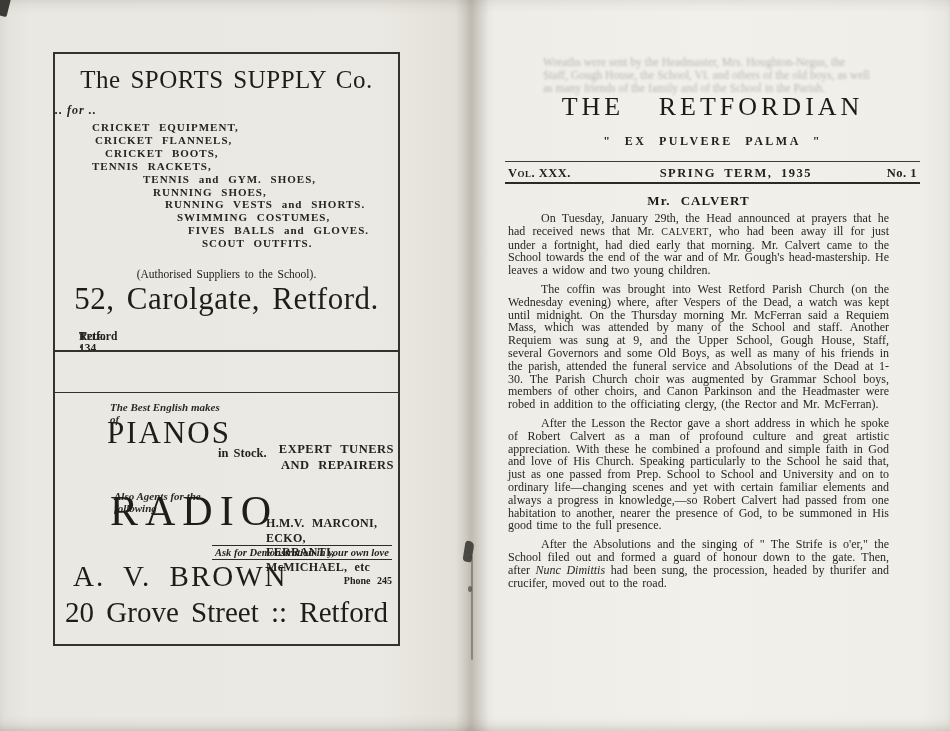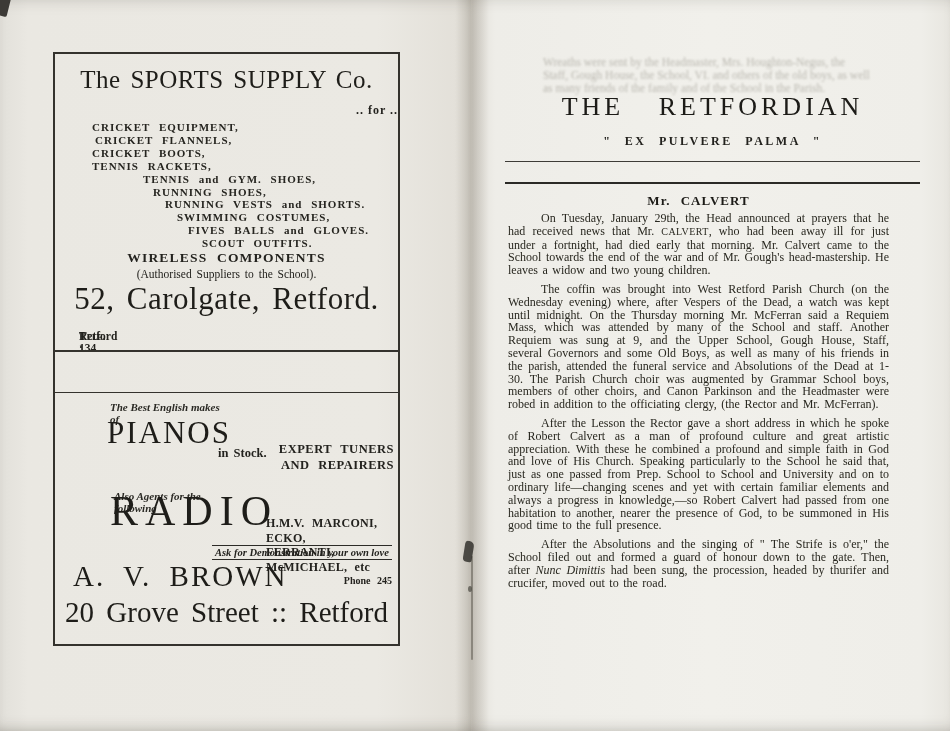--- a/index.html
+++ b/index.html
@@ -18,25 +18,25 @@
     background:linear-gradient(to right,rgba(90,82,68,0) 0%,rgba(90,82,68,.18) 45%,rgba(90,82,68,.22) 52%,rgba(90,82,68,0) 100%);}
   .corner-mark{position:absolute;left:-3px;top:-4px;width:12px;height:20px;background:#3c3a36;transform:rotate(14deg);border-radius:2px;}
   .staple-1{position:absolute;left:464px;top:541px;width:9px;height:21px;background:#34322e;border-radius:3px 5px 2px 4px;transform:rotate(9deg);opacity:.85;}
   .staple-2{position:absolute;left:468px;top:586px;width:4px;height:6px;background:#4a4842;border-radius:50%;opacity:.7;}
   .fold-line{position:absolute;left:471px;top:556px;width:2px;height:104px;background:rgba(70,66,58,.45);border-radius:1px;}
 
   
   .ad-box{position:absolute;left:53px;top:52px;width:343px;height:590px;border:2px solid #34322d;background:transparent;}
   .ad-box *{position:absolute;}
   .ad1-title{left:0;right:0;top:12px;text-align:center;font-size:25px;letter-spacing:.5px;word-spacing:3px;color:#1e1d19;}
-  .ad1-tagline{left:0;right:0;top:49px;text-align:right;font-size:12px;letter-spacing:1px;font-weight:bold;}
+  .ad1-tagline{left:0;right:0;top:49px;text-align:left;font-style:italic;font-size:12px;letter-spacing:1px;font-weight:bold;}
   .ad1-items{left:37px;top:67px;font-weight:bold;font-size:11px;line-height:12.9px;letter-spacing:1px;word-spacing:5px;color:#262520;}
   .ad1-items div{position:static;}
   .ad1-items div:nth-child(2){margin-left:3px;}
-  .ad1-items div:nth-child(3){font-family:Liberation Serif, serif;}
+  .ad1-items div:nth-child(3){margin-left:13px;font-family:Liberation Serif, serif;}
   .ad1-items div:nth-child(4){}
   .ad1-items div:nth-child(5){margin-left:51px;}
   .ad1-items div:nth-child(6){margin-left:61px;}
   .ad1-items div:nth-child(7){margin-left:73px;}
   .ad1-items div:nth-child(8){margin-left:85px;}
   .ad1-items div:nth-child(9){margin-left:96px;}
   .ad1-items div:nth-child(10){margin-left:110px;}
   .ad1-wireless{left:0;right:0;top:196px;text-align:center;font-weight:bold;font-size:13.5px;letter-spacing:1.2px;word-spacing:5px;}
   .ad1-auth{left:0;right:0;top:214px;text-align:center;font-size:11.5px;word-spacing:2px;}
   .ad1-address{left:0;right:0;top:227px;text-align:center;font-size:31px;letter-spacing:.5px;word-spacing:4px;color:#1e1d19;}
@@ -99,21 +99,20 @@
           <div>CRICKET FLANNELS,</div>
           <div>CRICKET BOOTS,</div>
           <div>TENNIS RACKETS,</div>
           <div>TENNIS and GYM. SHOES,</div>
           <div>RUNNING SHOES,</div>
           <div>RUNNING VESTS and SHORTS.</div>
           <div>SWIMMING COSTUMES,</div>
           <div>FIVES BALLS and GLOVES.</div>
           <div>SCOUT OUTFITS.</div>
         </div>
-      <div class="ad1-wireless">WIRELESS COMPONENTS</div>
       <div class="ad1-auth">(Authorised Suppliers to the School).</div>
       <div class="ad1-address">52, Carolgate, Retford.</div>
       <div class="ad1-tele">
           <span class="sc">Tele. :</span> 
           <span>Retford 134.</span>
         </div>
 
       <div class="divider-1"></div>
 
       <div class="divider-2"></div>
@@ -145,20 +144,25 @@
   <div class="page page-right">
     <div class="col">
       <div class="bleed">
           <div>Wreaths were sent by the Headmaster, Mrs. Houghton-Negus, the</div>
           <div>Staff, Gough House, the School, VI. and others of the old boys, as well</div>
           <div>as many friends of the family and of the School in the Parish.</div>
         </div>
       <div class="mag-title">THE RETFORDIAN</div>
       <div class="mag-motto">" EX PULVERE PALMA "</div>
       <div class="rule-thin"></div>
+      <div class="vol-row">
+        <span class="sc">Vol. XXX.</span>
+        <span class="vol-term">SPRING TERM, 1935</span>
+        <span>No. 1</span>
+      </div>
       <div class="rule-thick"></div>
       <div class="article-heading">Mr. CALVERT</div>
       <div class="paras">
           <p><span>On Tuesday, January 29th, the Head announced at prayers that he had received news that Mr. </span><span class="seg-smallcaps">Calvert</span><span>, who had been away ill for just under a fortnight, had died early that morning.  Mr. Calvert came to the School towards the end of the war and of Mr. Gough's head-mastership.  He leaves a widow and two young children.</span></p>
           <p><span>The coffin was brought into West Retford Parish Church (on the Wednesday evening) where, after Vespers of the Dead, a watch was kept until midnight.  On the Thursday morning Mr. McFerran said a Requiem Mass, which was attended by many of the School and staff.  Another Requiem was sung at 9, and the Upper School, Gough House, Staff, several Governors and some Old Boys, as well as many of his friends in the parish, attended the funeral service and Absolutions of the Dead at 1-30.  The Parish Church choir was augmented by Grammar School boys, members of other choirs, and Canon Parkinson and the Headmaster were robed in addition to the officiating clergy, (the Rector and Mr. McFerran).</span></p>
           <p><span>After the Lesson the Rector gave a short address in which he spoke of Robert Calvert as a man of profound culture and great artistic appreciation.  With these he combined a profound and simple faith in God and love of His Church.  Speaking particularly to the School he said that, just as one passed from Prep. School to School and University and on to ordinary life—changing scenes and yet with certain familiar elements and always a progress in knowledge,—so Robert Calvert had passed from one habitation to another, nearer the presence of God, to be summoned in His good time to the full presence.</span></p>
           <p><span>After the Absolutions and the singing of " The Strife is o'er," the School filed out and formed a guard of honour down to the gate.  Then, after </span><span class="seg-italic">Nunc Dimittis</span><span> had been sung, the procession, headed by thurifer and crucifer, moved out to the road.</span></p>
         </div>
     </div>
   </div>

